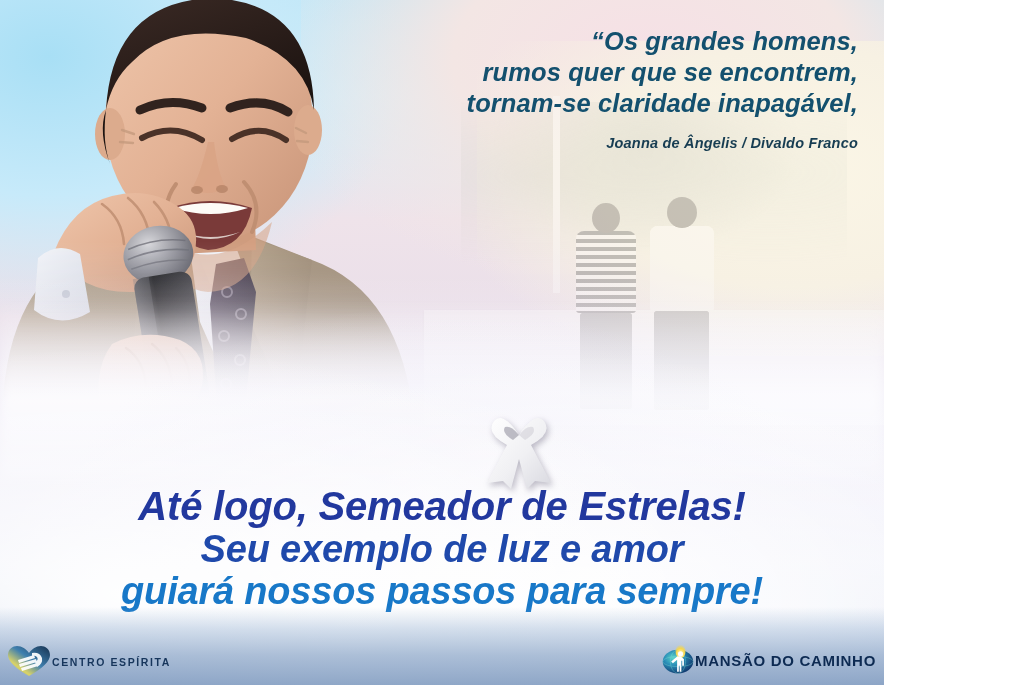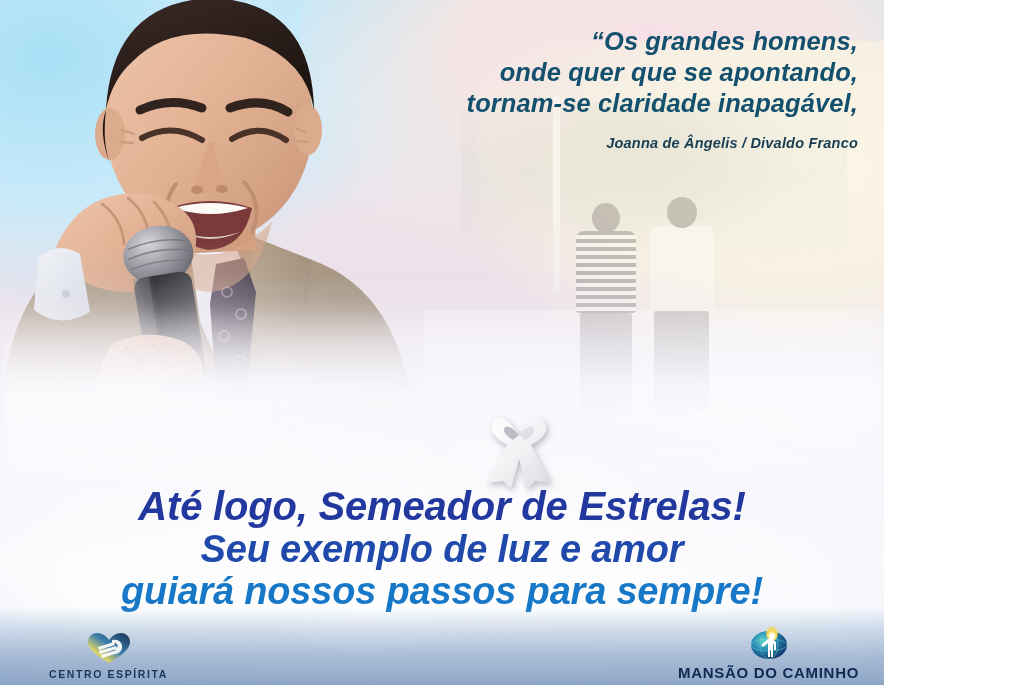--- a/index.html
+++ b/index.html
@@ -131,21 +131,21 @@
   .message .l2{ font-size:38px; line-height:42px; color:#1f49ab; }
   .message .l3{ font-size:38px; line-height:42px; color:#1878c8; }
 
   
   .footer{
     position:absolute; left:0; bottom:0; width:100%; height:78px;
     background:linear-gradient(180deg, rgba(168,190,218,0) 0%, rgba(160,184,214,.45) 28%, rgba(140,166,200,.72) 62%, rgba(124,152,190,.85) 100%);
   }
   .brand{
     position:absolute; bottom:4px;
-    display:flex; flex-direction:column; align-items:center;
+    display:flex; flex-direction:row; align-items:center;
   }
   .brand-left{ left:6px; width:205px; }
   .brand-right{ right:8px; width:215px; }
   .brand .mark{ width:46px; height:34px; margin-bottom:3px; }
   .brand .mark svg{ width:100%; height:100%; display:block; }
   .brand-right .mark{ width:40px; height:38px; }
   .brand .t1{
     font-size:10.5px; font-weight:bold; color:#17365c;
     letter-spacing:1.6px; line-height:13px;
   }
@@ -300,21 +300,21 @@
         <path d="M182 356 Q196 370 196 392"></path>
       </g>
     </svg>
   </div>
 
   <div class="mist-band"></div>
   <div class="clouds"></div>
 
   <div class="quote">
     <div class="line">“Os grandes homens,</div>
-    <div class="line">onde quer que se apontando,</div>
+    <div class="line">rumos quer que se encontrem,</div>
     <div class="line">tornam-se claridade inapagável,</div>
     <div class="attrib">Joanna de Ângelis / Divaldo Franco</div>
   </div>
 
   <div class="ribbon">
     <svg viewBox="0 0 76 82" xmlns="http://www.w3.org/2000/svg">
       <defs>
         <linearGradient id="rib" x1="0" y1="0" x2="1" y2="1">
           <stop offset="0%" stop-color="#ffffff"></stop>
           <stop offset="55%" stop-color="#f0f0f3"></stop>

